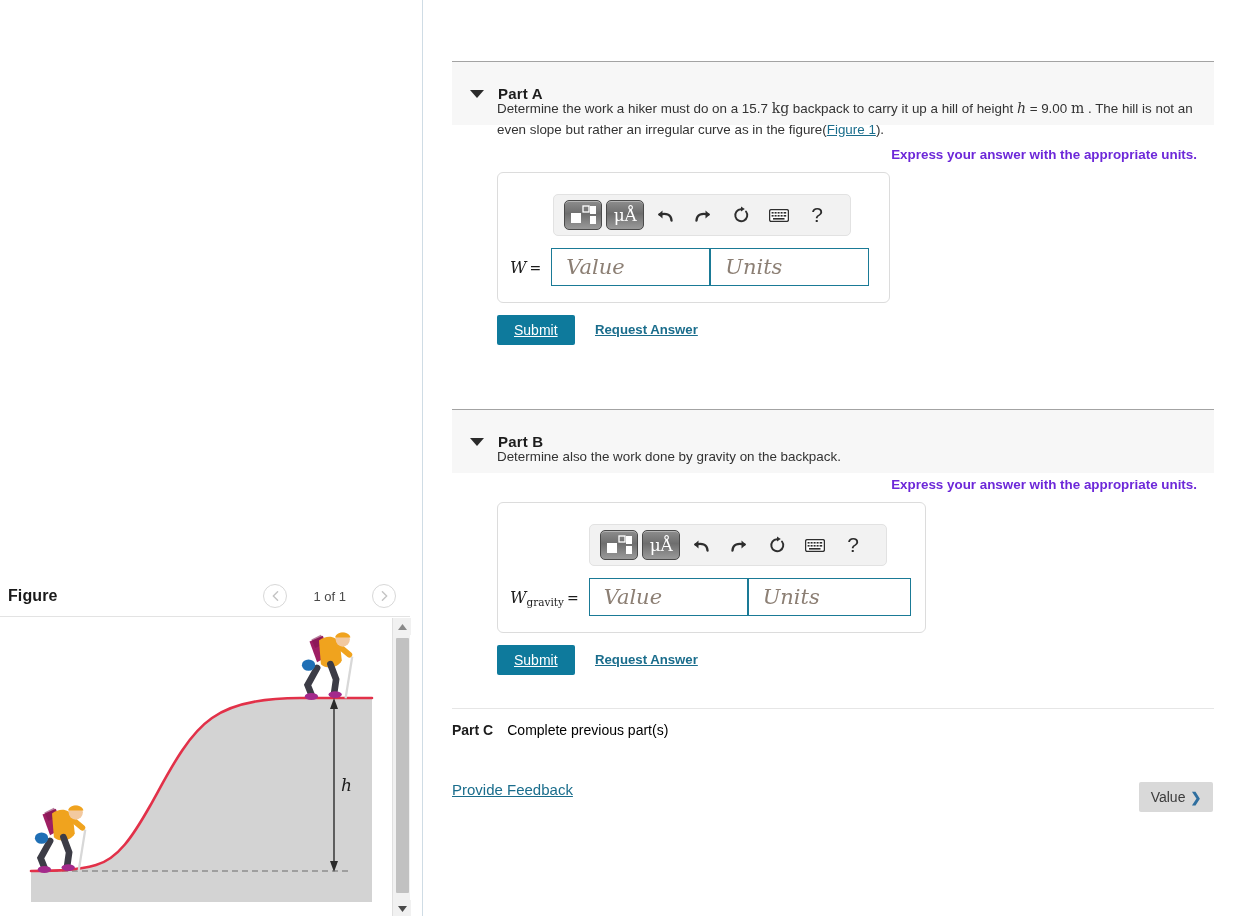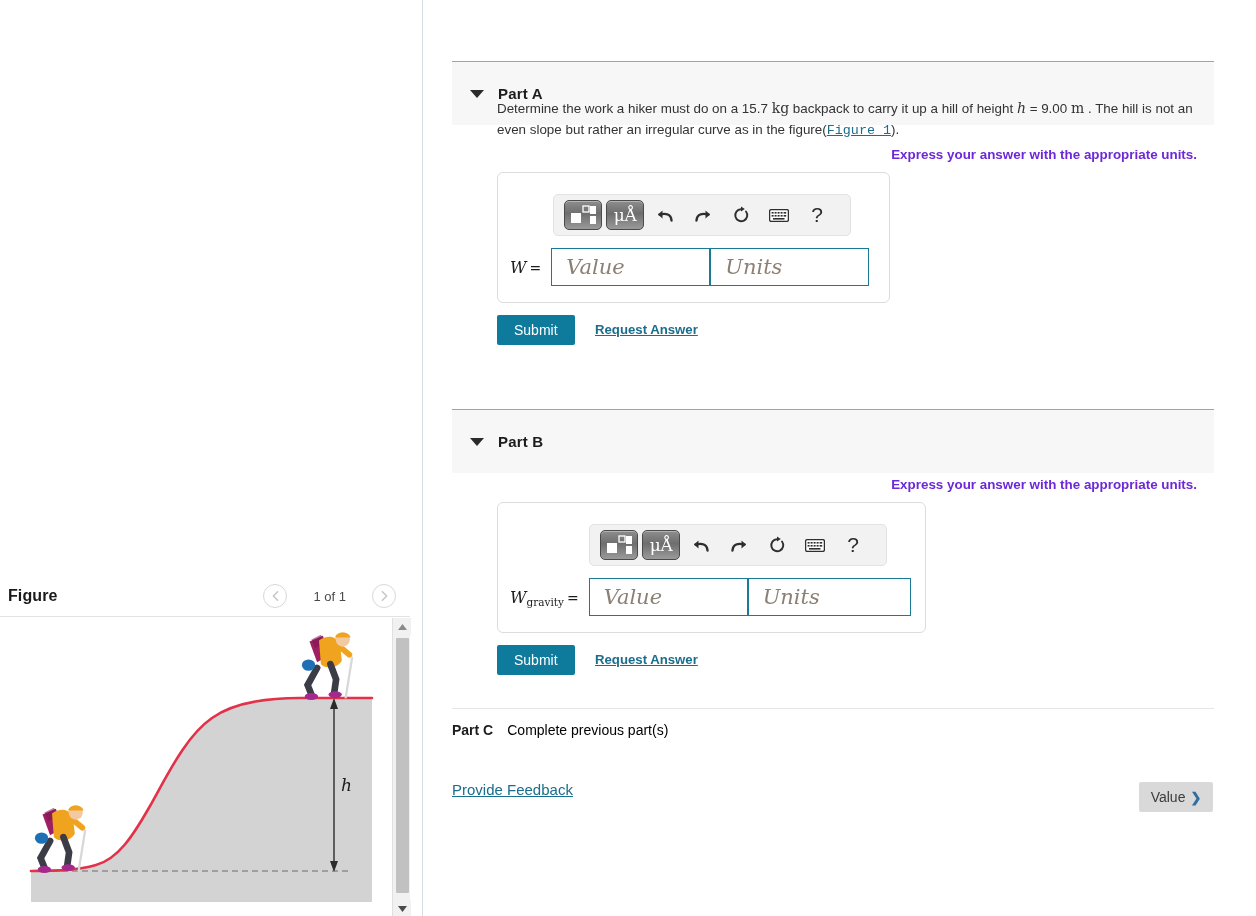--- a/index.html
+++ b/index.html
@@ -100,21 +100,21 @@
     font-size: 13.4px; color: #333; line-height: 20.5px;
   }
   .prompt .mathvar {
     font-family: "DejaVu Serif", "Liberation Serif", serif;
     font-style: italic; font-size: 14px;
   }
   .prompt .mathunit {
     font-family: "DejaVu Serif", "Liberation Serif", serif;
     font-style: normal; font-size: 14px;
   }
-  .figlink { color: #1a6d8c; text-decoration: underline; cursor: pointer; font-family: Liberation Mono, monospace; }
+  .figlink { color: #1a6d8c; text-decoration: underline; cursor: pointer; }
 
   .express {
     position: absolute; left: 74px; width: 700px;
     font-size: 13.4px; font-weight: bold; color: #6d28d9; text-align: right;
   }
 
   
   .answer-box {
     position: absolute;
     border: 1px solid #dcdcdc; border-radius: 6px; background: #fff;
@@ -168,20 +168,21 @@
     font-family: "DejaVu Serif", "Liberation Serif", serif;
     font-style: italic; font-size: 21px; color: #8c7f74;
   }
 
   .submit-btn {
     position: absolute; height: 30px; padding: 0 17px;
     background: #0e7a9c; color: #fff; border: none; border-radius: 2px;
     font-family: "Liberation Sans", sans-serif; font-size: 14px;
     display: flex; align-items: center; justify-content: center;
     cursor: pointer;
+    text-decoration: underline;
   }
   .request-link {
     position: absolute; font-size: 13.2px; font-weight: bold;
     color: #1a6d8c; text-decoration: underline; cursor: pointer;
   }
 
   .partc-row {
     position: absolute; left: 452px; top: 708px; width: 762px; height: 42px;
     border-top: 1px solid #e6e6e6;
     display: flex; align-items: center;
@@ -399,20 +400,21 @@
     </div>
 
     <button class="submit-btn" style="left:74px; top:315px;">Submit</button>
     <div class="request-link" style="left:172px; top:322px;">Request Answer</div>
 
     <div class="part-band" style="top:373px;text-align:right;">
       <div class="caret"></div>
       <div class="part-label">Part B</div>
     </div>
 
+    <div class="prompt" style="top:447px;">Determine also the work done by gravity on the backpack.</div>
 
     <div class="express" style="top:477px;">Express your answer with the appropriate units.</div>
 
     <div class="answer-box" style="left:74px; top:502px; width:429px; height:131px;">
 
       <div class="mini-toolbar" style="left:91px; top:21px; width:298px;">
         <div class="tb-btn">
           <svg width="26" height="20" viewBox="0 0 26 20" aria-hidden="true">
             <rect x="1" y="8" width="10" height="10" fill="#ffffff"></rect>
             <rect x="13" y="1" width="6" height="6" fill="none" stroke="#ffffff" stroke-width="1.3"></rect>

